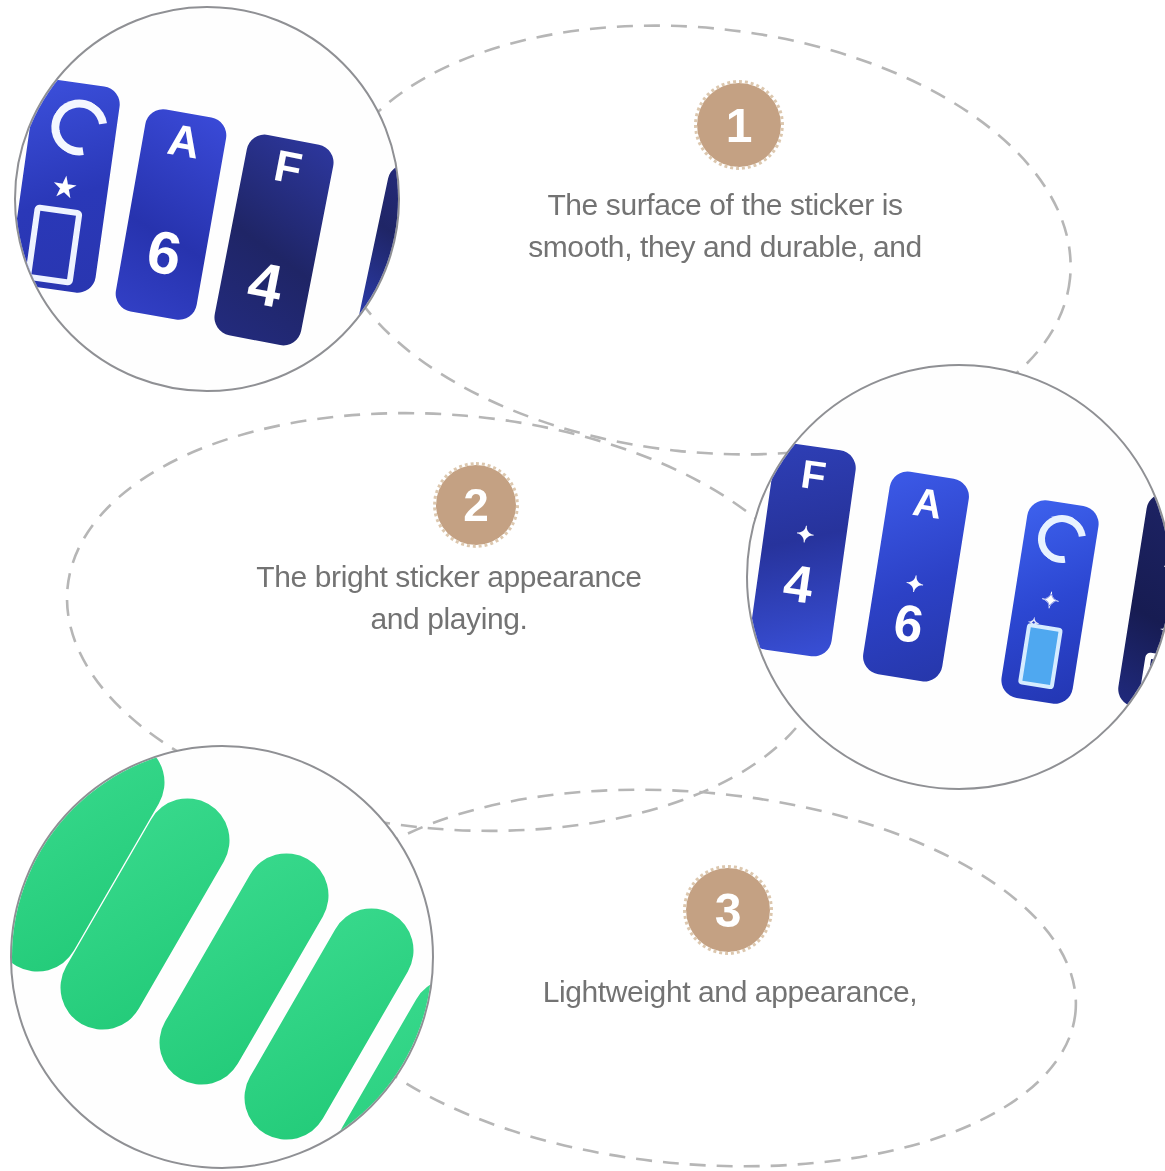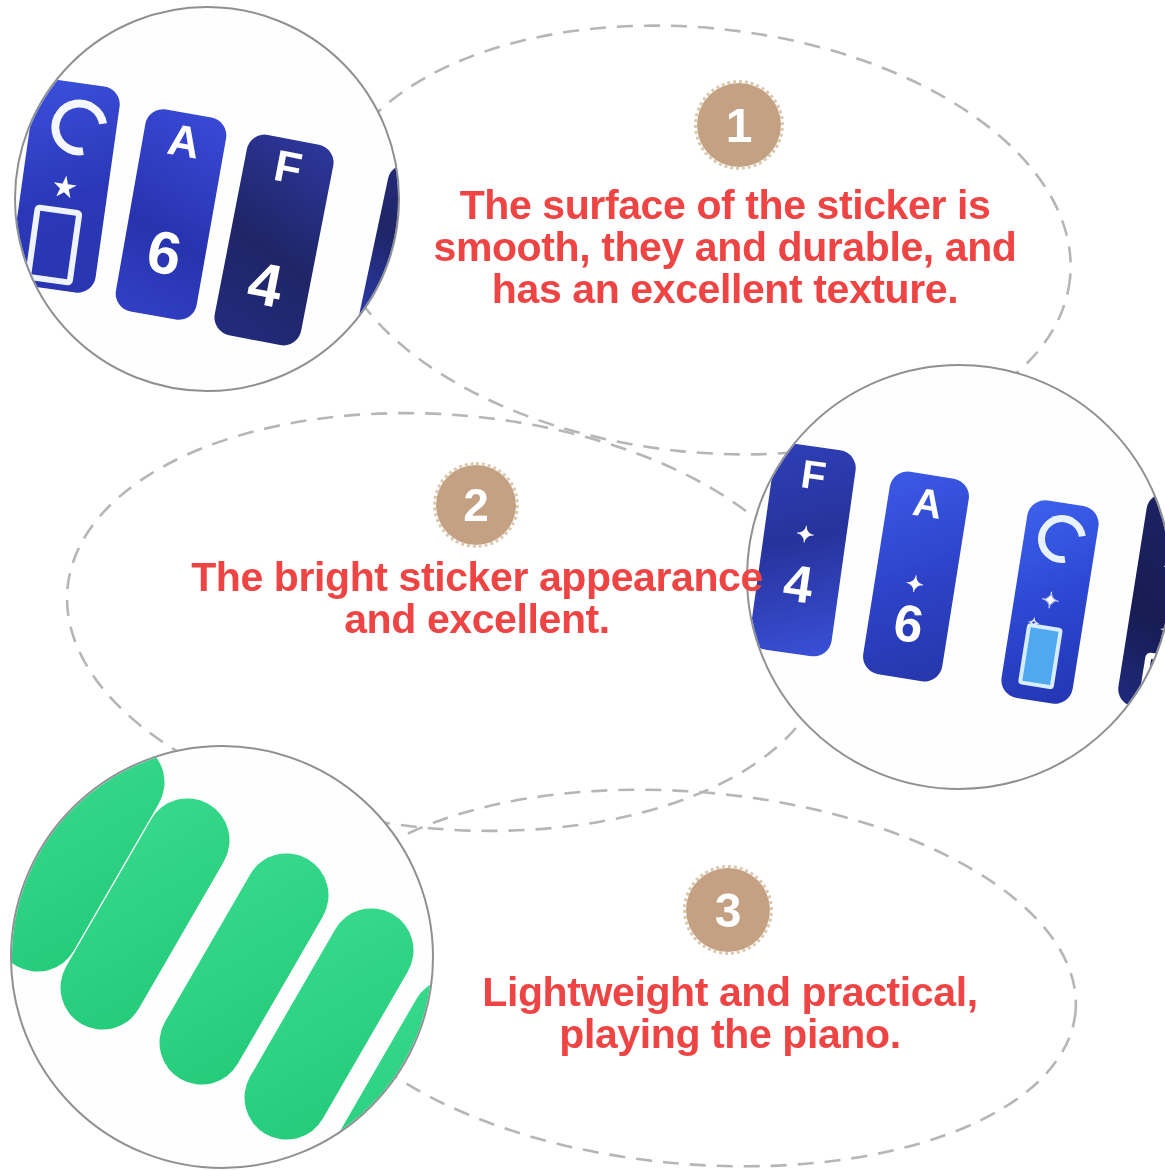--- a/index.html
+++ b/index.html
@@ -78,24 +78,24 @@
 
   
   .badge{position:absolute;border-radius:50%;background:#c4a183;background-clip:padding-box;
          border:3px dotted #dcc7ae;color:#ffffff;display:flex;align-items:center;justify-content:center;
          font-weight:bold;z-index:3;}
   .b1{left:694px;top:80px;width:84px;height:84px;font-size:48px;}
   .b2{left:433px;top:462px;width:80px;height:80px;font-size:46px;}
   .b3{left:683px;top:865px;width:84px;height:84px;font-size:48px;}
 
   
-  .ftext{position:absolute;color:#ef4444;text-align:center;font-weight:bold;
-         font-size:41px;line-height:42px;letter-spacing:-0.4px;z-index:3;}
+  .ftext{position:absolute;color:#737373;text-align:center;font-weight:normal;
+         font-size:30px;line-height:42px;letter-spacing:-0.4px;z-index:3;}
   .t1{left:430px;top:184px;width:590px;}
-  .t2{left:182px;top:556px;width:590px;}
+  .t2{left:154px;top:556px;width:590px;}
   .t3{left:435px;top:971px;width:590px;}
 </style>
 </head>
 <body>
 
 <div class="canvas">
 
   <svg class="layer" width="1165" height="1171" viewBox="0 0 1165 1171">
     <ellipse class="dash" cx="700" cy="240" rx="372" ry="212" transform="rotate(6 700 240)"></ellipse>
     <ellipse class="dash" cx="448" cy="622" rx="382" ry="207" transform="rotate(5 448 622)"></ellipse>
@@ -161,24 +161,22 @@
   <div class="badge b2">
     <span>2</span>
   </div>
   <div class="badge b3">
     <span>3</span>
   </div>
 
   <div class="ftext t1">
     <div>The surface of the sticker is</div>
     <div>smooth, they and durable, and</div>
-    <div>has an excellent texture.</div>
   </div>
   <div class="ftext t2">
     <div>The bright sticker appearance</div>
-    <div>and excellent.</div>
+    <div>and playing.</div>
   </div>
   <div class="ftext t3">
-    <div>Lightweight and practical,</div>
-    <div>playing the piano.</div>
+    <div>Lightweight and appearance,</div>
   </div>
 
 </div>
 
 </body></html>

